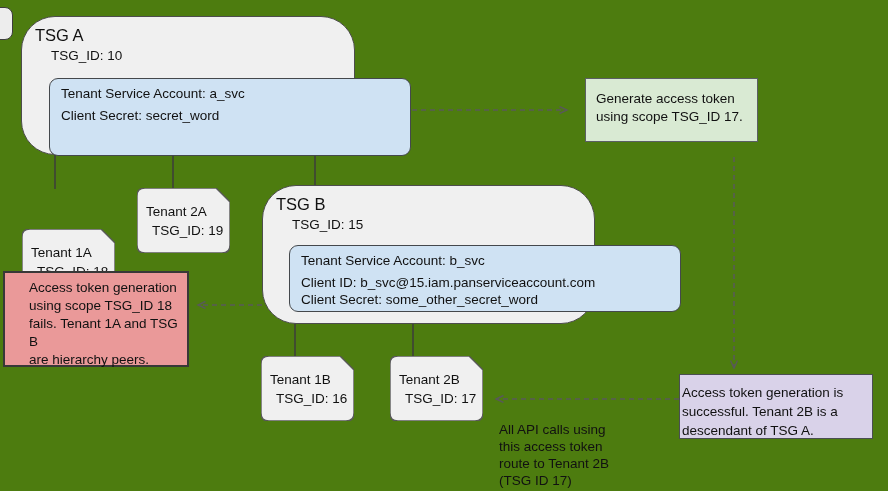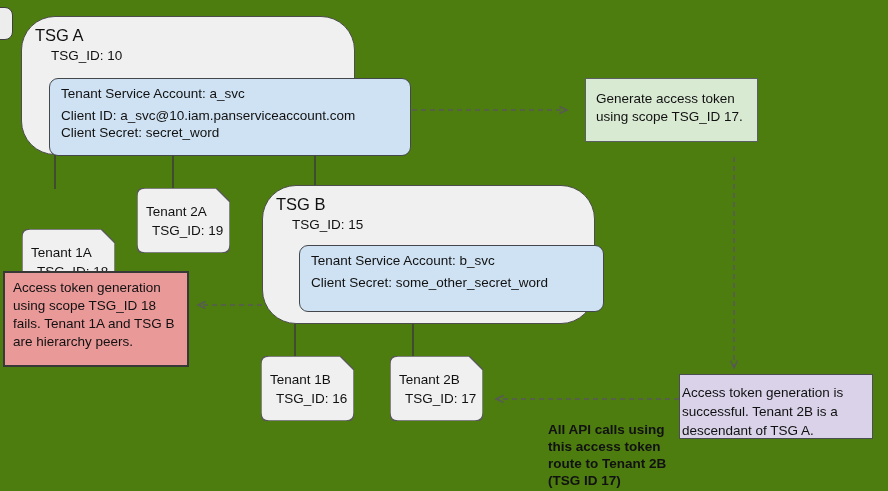--- a/index.html
+++ b/index.html
@@ -26,21 +26,21 @@
   .tenant{position:absolute;z-index:1;width:93px;height:65px;font-size:13.5px;}
   .tenant svg{position:absolute;left:0;top:0;}
   .tname{position:absolute;left:9px;top:16px;}
   .tid{position:absolute;left:15px;top:35px;}
   
   .note{
     position:absolute;z-index:1;box-sizing:border-box;font-size:13.5px;
     white-space:pre-line;
   }
   .note-green{background:#d9ead3;border:1.2px solid #5b5f63;padding:11px 8px 0 10px;line-height:18px;}
-  .note-red{background:#ea9999;border:2px solid #383838;padding:6px 6px 0 8px;line-height:18px;}
+  .note-red{background:#ea9999;border:2px solid #383838;padding:6px 6px 0 24px;line-height:18px;}
   .note-purple{background:#d9d2e9;border:1.2px solid #4a4e52;padding:8px 4px 0 2px;line-height:19px;}
   .note-plain{line-height:17px;white-space:pre-line;z-index:1;position:absolute;font-size:13.5px;}
   
   .partial{
     position:absolute;z-index:1;left:-8px;top:7px;width:21px;height:33px;
     background:#ededed;border:1.6px solid #3d3d3d;border-radius:0 8px 8px 0;box-sizing:border-box;
   }
 </style>
 </head>
 <body>
@@ -68,21 +68,20 @@
 
   <div class="partial"></div>
 
   <div class="tsg" style="left:21px;top:16px;width:334px;height:139px;">
     <div class="tsg-title">TSG A</div>
     <div class="tsg-id">TSG_ID: 10</div>
   </div>
 
   <div class="svc" style="left:49px;top:78px;width:362px;height:78px;">
     <div class="svc-title">Tenant Service Account: a_svc</div>
-    <div>Client ID: a_svc@10.iam.panserviceaccount.com</div>
     <div>Client Secret: secret_word</div>
   </div>
 
   <div class="note note-green" style="left:585px;top:78px;width:173px;height:64px;">Generate access token
 using scope TSG_ID 17.</div>
 
   <div class="tenant" style="left:22px;top:188px;margin-top:41px;">
     <svg width="93" height="65" viewBox="0 0 93 65">
       <path d="M8,0 L79,0 L93,14 L93,57 Q93,65 85,65 L8,65 Q0,65 0,57 L0,8 Q0,0 8,0 Z" fill="#f0f0f0" stroke="#595959" stroke-width="1.4"></path>
     </svg>
@@ -96,22 +95,23 @@
     </svg>
     <div class="tname">Tenant 2A</div>
     <div class="tid">TSG_ID: 19</div>
   </div>
 
   <div class="tsg" style="left:262px;top:185px;width:333px;height:139px;">
     <div class="tsg-title">TSG B</div>
     <div class="tsg-id">TSG_ID: 15</div>
   </div>
 
-  <div class="svc" style="left:289px;top:245px;width:305px;height:67px;margin-left:10px;">
+  <div class="svc" style="left:289px;top:245px;width:392px;height:67px;">
     <div class="svc-title">Tenant Service Account: b_svc</div>
+    <div>Client ID: b_svc@15.iam.panserviceaccount.com</div>
     <div>Client Secret: some_other_secret_word</div>
   </div>
 
   <div class="note note-red" style="left:3px;top:271px;width:186px;height:96px;">Access token generation
 using scope TSG_ID 18
 fails. Tenant 1A and TSG B
 are hierarchy peers.</div>
 
   <div class="tenant" style="left:261px;top:356px;text-align:center;">
     <svg width="93" height="65" viewBox="0 0 93 65">
@@ -126,18 +126,18 @@
       <path d="M8,0 L79,0 L93,14 L93,57 Q93,65 85,65 L8,65 Q0,65 0,57 L0,8 Q0,0 8,0 Z" fill="#f0f0f0" stroke="#595959" stroke-width="1.4"></path>
     </svg>
     <div class="tname">Tenant 2B</div>
     <div class="tid">TSG_ID: 17</div>
   </div>
 
   <div class="note note-purple" style="left:679px;top:374px;width:194px;height:65px;">Access token generation is
 successful. Tenant 2B is a
 descendant of TSG A.</div>
 
-  <div class="note-plain" style="left:548px;top:421px;width:150px;font-weight:bold;">All API calls using
+  <div class="note-plain" style="left:499px;top:421px;width:150px;">All API calls using
 this access token
 route to Tenant 2B
 (TSG ID 17)</div>
 
 </div>
 
 </body></html>

